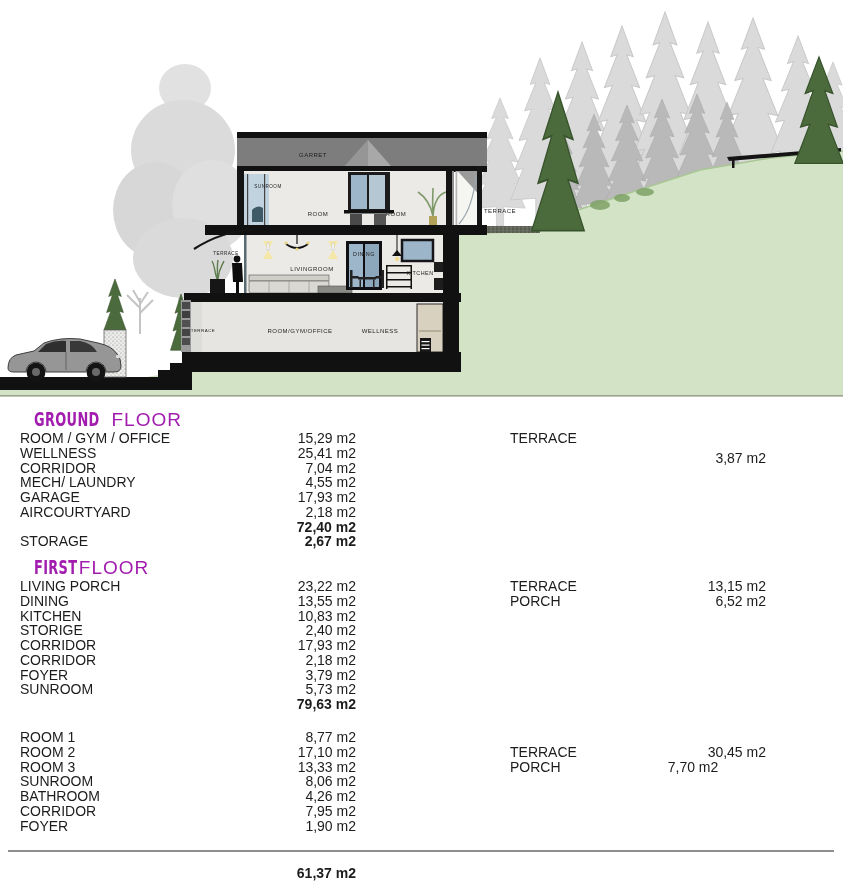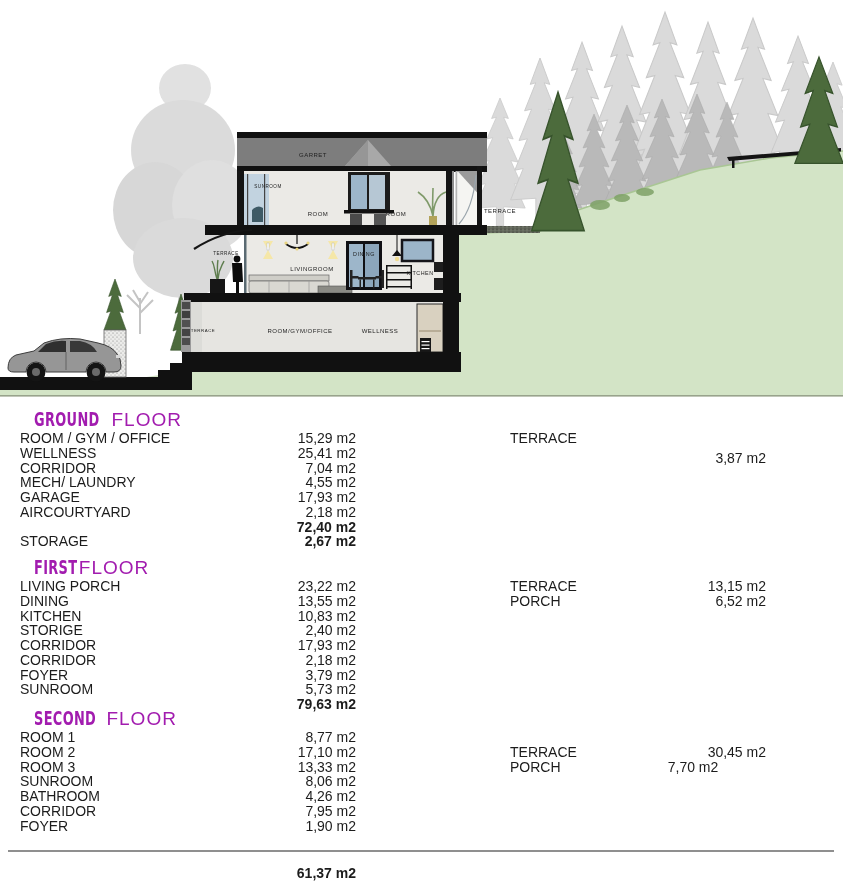--- a/index.html
+++ b/index.html
@@ -314,21 +314,20 @@
     <div class="cell val" style="top: 652.75px;">2,18 m2</div>
     <div class="cell lbl" style="top: 667.5px;">FOYER</div>
     <div class="cell val" style="top: 667.5px;">3,79 m2</div>
     <div class="cell lbl" style="top: 682.25px;">SUNROOM</div>
     <div class="cell val" style="top: 682.25px;">5,73 m2</div>
     <div class="cell val boldv" style="top: 697px;">79,63 m2</div>
     <div class="cell rlbl" style="top: 579px;">TERRACE</div>
     <div class="cell rval" style="top: 579px;">13,15 m2</div>
     <div class="cell rlbl" style="top: 593.75px;">PORCH</div>
     <div class="cell rval" style="top: 593.75px;">6,52 m2</div>
-    <div class="sec-head" style="top: 707px;"><span class="h1">SECOND</span><span class="h2">FLOOR</span></div>
     <div class="cell lbl" style="top: 730px;">ROOM 1</div>
     <div class="cell val" style="top: 730px;">8,77 m2</div>
     <div class="cell lbl" style="top: 744.75px;">ROOM 2</div>
     <div class="cell val" style="top: 744.75px;">17,10 m2</div>
     <div class="cell lbl" style="top: 759.5px;">ROOM 3</div>
     <div class="cell val" style="top: 759.5px;">13,33 m2</div>
     <div class="cell lbl" style="top: 774.25px;">SUNROOM</div>
     <div class="cell val" style="top: 774.25px;">8,06 m2</div>
     <div class="cell lbl" style="top: 789px;">BATHROOM</div>
     <div class="cell val" style="top: 789px;">4,26 m2</div>

